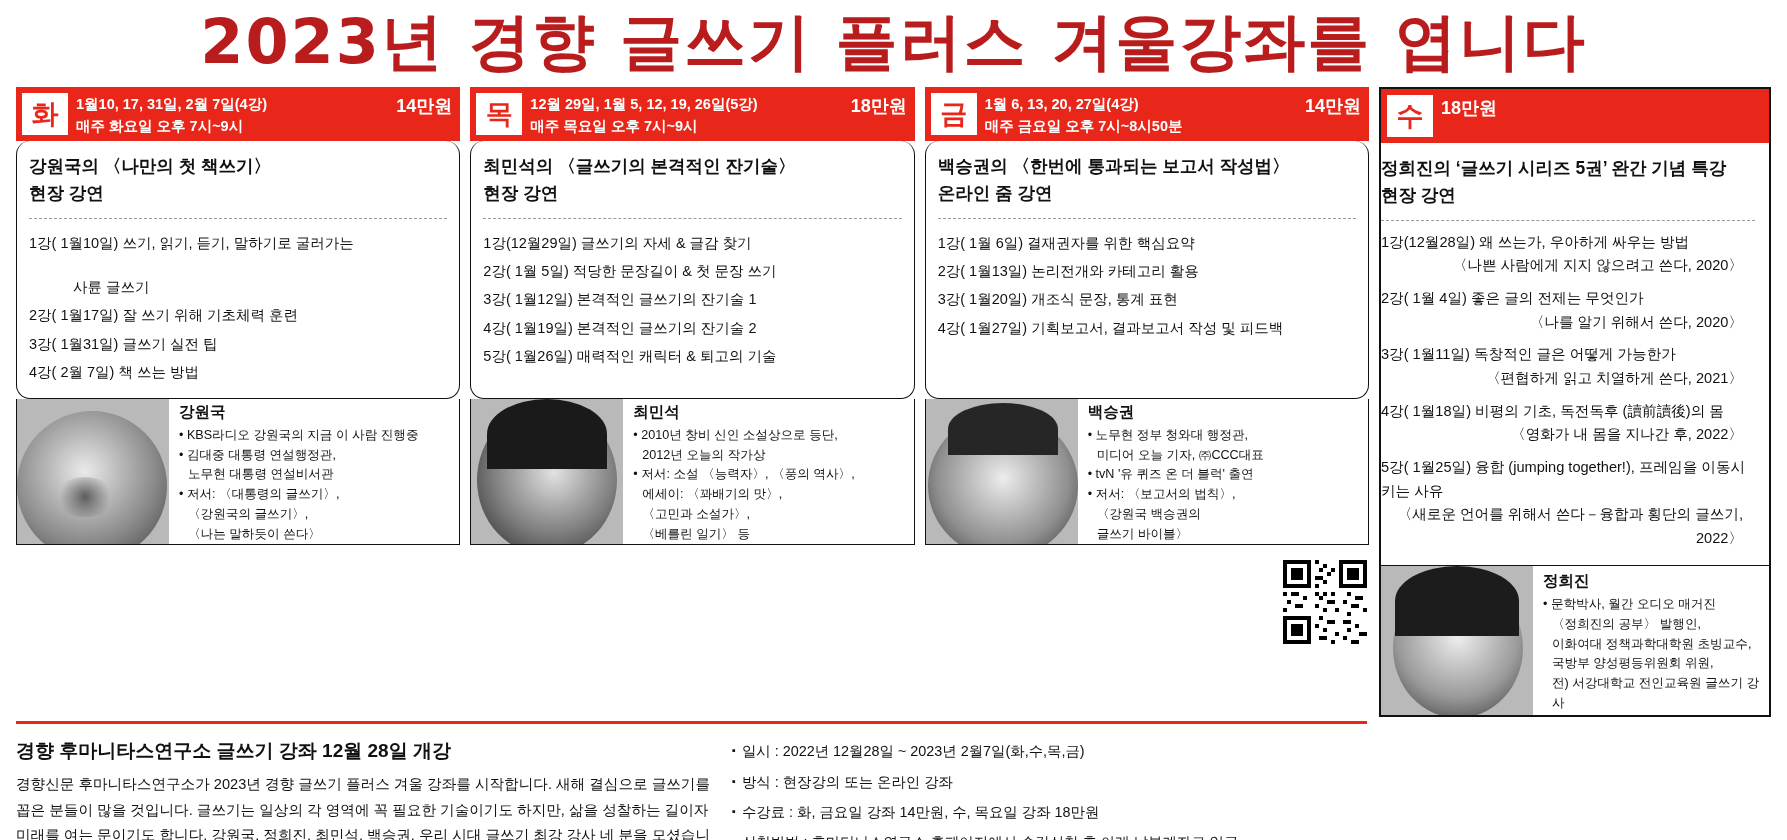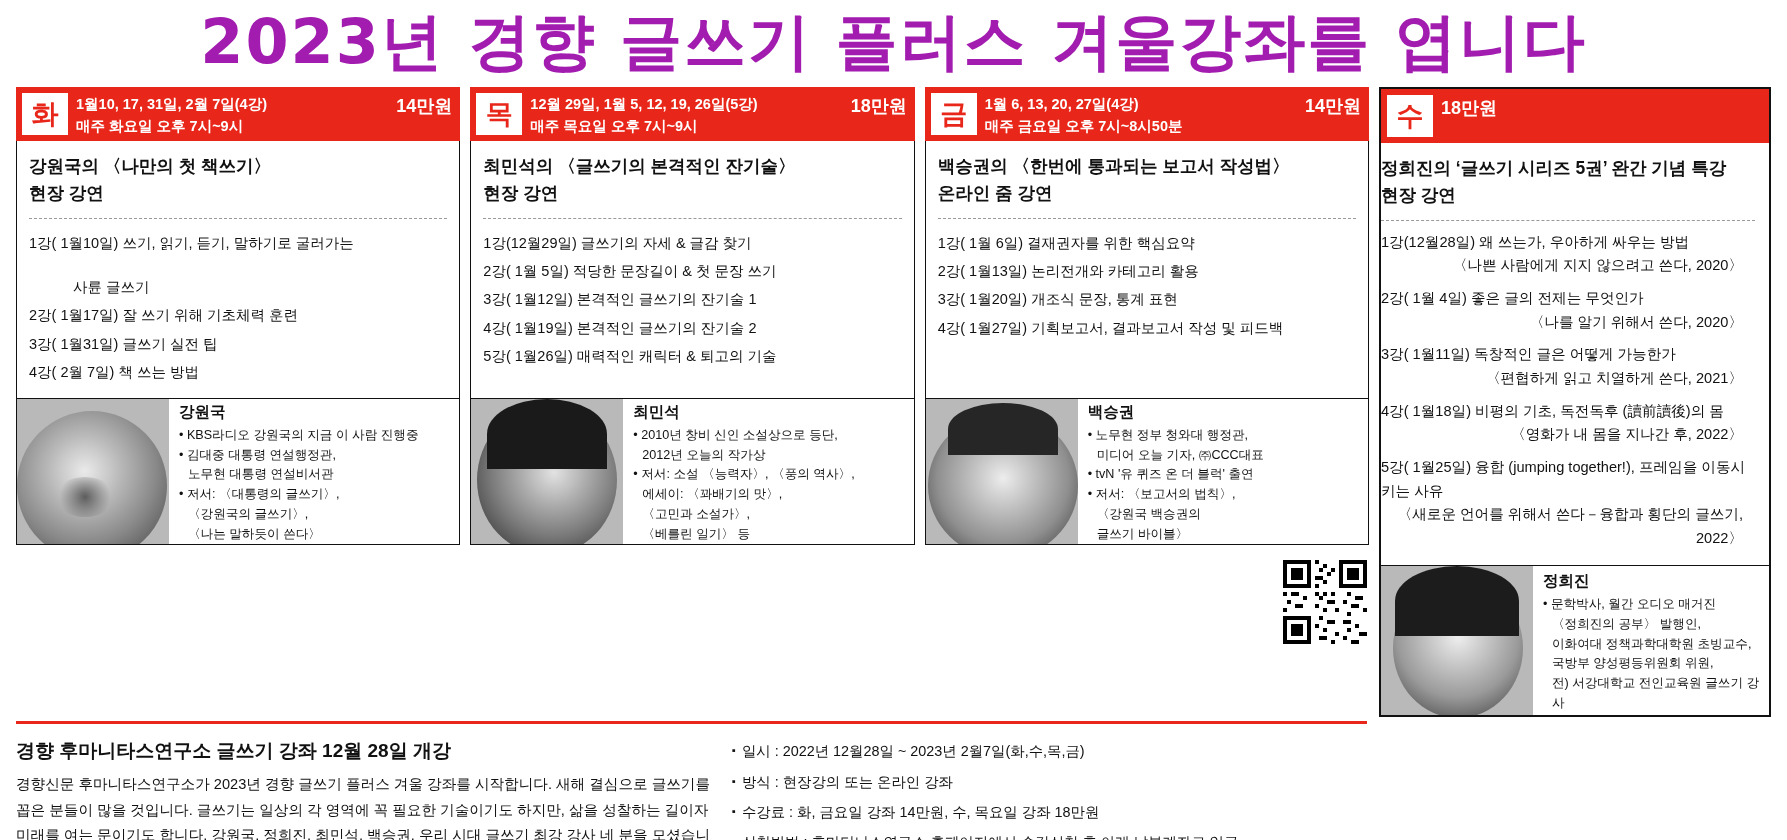--- a/index.html
+++ b/index.html
@@ -7,21 +7,21 @@
   body {
     width:1787px; height:840px;
     background:#ffffff;
     font-family:"Liberation Sans", sans-serif;
     color:#111;
     position:relative;
     overflow:hidden;
   }
   .title {
     text-align:center;
-    color:#a21caf;
+    color:#b91c1c;
     font-size:62px;
     font-weight:bold;
     letter-spacing:2px;
     padding-top:6px;
     line-height:1.15;
     font-family:"DejaVu Sans", sans-serif;
   }
   .grid {
     display:flex;
     gap:10px;
@@ -61,20 +61,21 @@
   .hdr-price {
     display:flex; align-items:flex-start; font-size:18px; font-weight:bold;
     padding-top:3px; white-space:nowrap;
   }
   .body-box {
     border-left:1px solid #111;
     border-right:1px solid #111;
     border-bottom:1px solid #111;
     padding:12px 12px 0 12px;
     min-height:258px;
+    border-radius:14px;
   }
   .course-title {
     font-size:17.5px; font-weight:bold; line-height:1.5;
   }
   .course-mode { font-size:17.5px; font-weight:bold; line-height:1.5; }
   .dashed {
     border-top:1px dashed #999;
     margin:12px 0 10px 0;
   }
   .sess { font-size:14.5px; line-height:1.95; }

